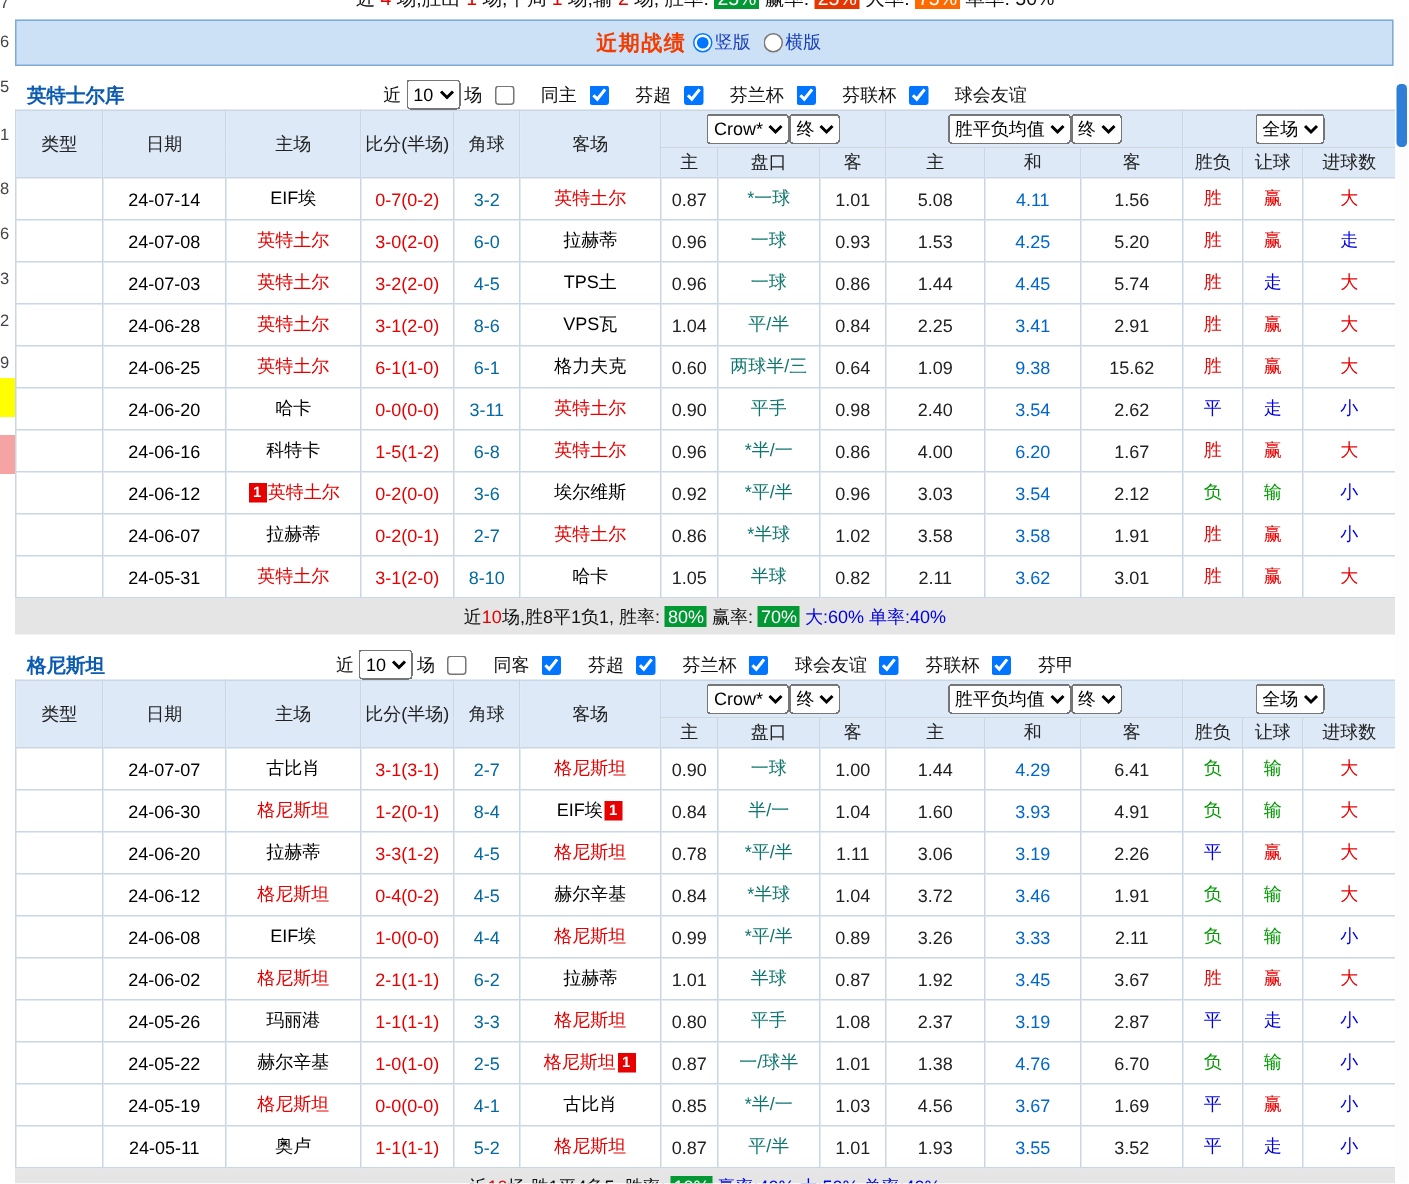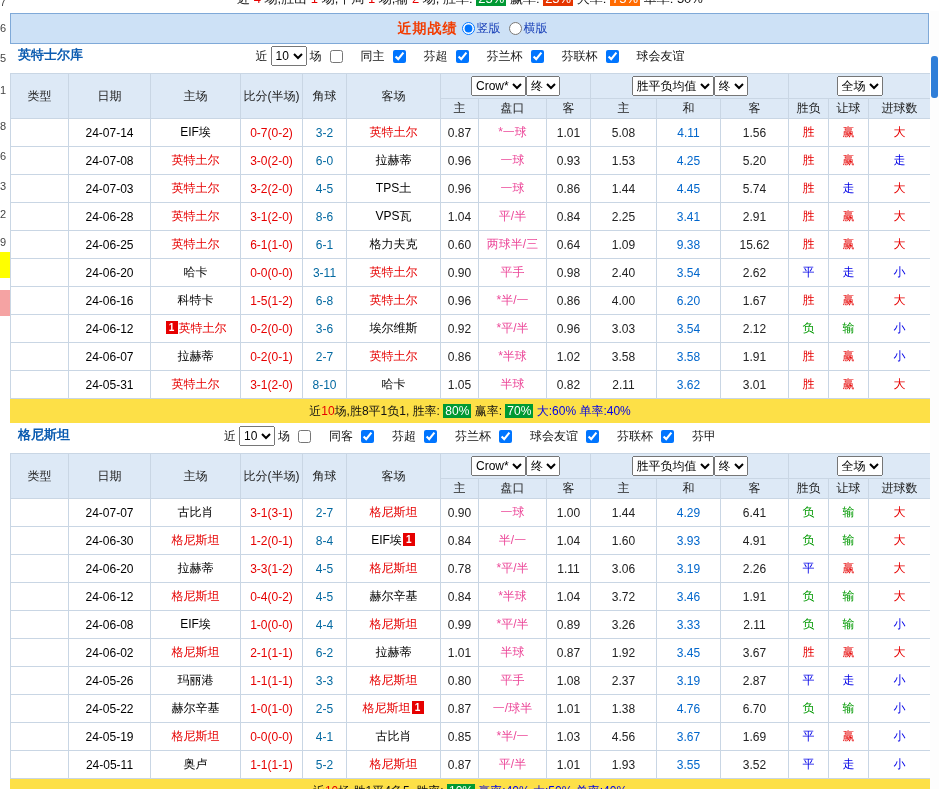--- a/index.html
+++ b/index.html
@@ -18,55 +18,55 @@
   
   .title-bar { position:absolute; left:10px; top:13px; width:919px; height:31px; background:#cde1f6; border:1px solid #7fa9d8; display:flex; align-items:center; justify-content:center;padding-left:12px; }
   .title-text { color:#f23c00; font-weight:bold; font-size:14px; letter-spacing:1px; }
   .radio-group { display:flex; align-items:flex-start; margin-left:2px; }
   .radio-group label { display:inline-flex; align-items:center; color:#1a41b8; font-size:12px; margin-right:6px; cursor:pointer; }
   .radio-group input { margin:0 2px 0 2px; }
 
   
   #sections { position:absolute; left:10px; top:46px; width:920px; }
   .section + .section { margin-top:3px; }
-  .sec-header { position:relative; height:27px; display:flex; align-items:flex-start; justify-content:center; }
+  .sec-header { position:relative; height:27px; display:flex; align-items:flex-end; justify-content:center; }
   .team-name { position:absolute; left:8px; color:#0b5bb0; font-weight:bold; font-size:13px; }
   .filters { display:flex; align-items:center; font-size:12px; }
   .filters .f-near { margin-right:3px; }
   .filters .f-unit { margin-left:3px; }
   .filters label.cb { display:inline-flex; align-items:center; cursor:pointer;gap:16px; }
   .filters input[type=checkbox] { margin:0 2px 0 8px; vertical-align:middle; }
   select { font-size:12px; height:20px; font-family:"Liberation Sans","DejaVu Sans",sans-serif; }
 
   
   table.stats-table { width:920px; border-collapse:collapse; table-layout:fixed; }
   .stats-table th, .stats-table td { border:1px solid #c9d6e4; text-align:center; padding:0; overflow:hidden; white-space:nowrap; }
   .stats-table thead th { background:#dde9f6; font-weight:normal; font-size:12px; color:#222; }
   .stats-table .hrow1 th { height:25px; }
   .stats-table .hrow2 th { height:20px; }
   .stats-table tbody td { height:28px; font-size:12px; background:#fff; }
   td.type { background:#0a5ab4; color:#fff; }
   td.date { color:#000; }
   td.score { color:#e60000; }
   td.corner { color:#0369a1; }
-  td.handicap { color:#ec4899; }
+  td.handicap { color:#0f766e; }
   td.num { color:#222; }
   td.num.draw { color:#0066cc; }
   .tname { color:#000; }
   .tname.focus { color:#e60000; }
   .badge { display:inline-block; min-width:12px; height:13px; line-height:13px; background:#e60000; color:#fff; font-size:10px; font-weight:bold; margin:0 1px; text-align:center; vertical-align:1px; }
   td.res { font-weight:normal; }
   .c-red { color:#e60000; }
   .c-green { color:#009900; }
   .c-blue { color:#0000e6; }
   .bg-green { background:#009933; color:#fff; padding:0 2px; }
   .bg-red { background:#e53500; color:#fff; padding:0 2px; }
   .bg-orange { background:#ff6a00; color:#fff; padding:0 2px; }
 
-  .summary { height:24px; line-height:24px; text-align:center; font-size:12px; background:#fde047; }
+  .summary { height:24px; line-height:24px; text-align:center; font-size:12px; background:#e5e5e5; }
 
   
   .scrollbar { position:absolute; right:0; top:11px; width:9px; height:778px; background:#fdfdfd; }
   .scroll-thumb { position:absolute; right:1px; top:45px; width:7px; height:42px; background:#2f7ed8; border-radius:3px; }
 </style>
 </head>
 <body>
 
 <div class="screen">
 

